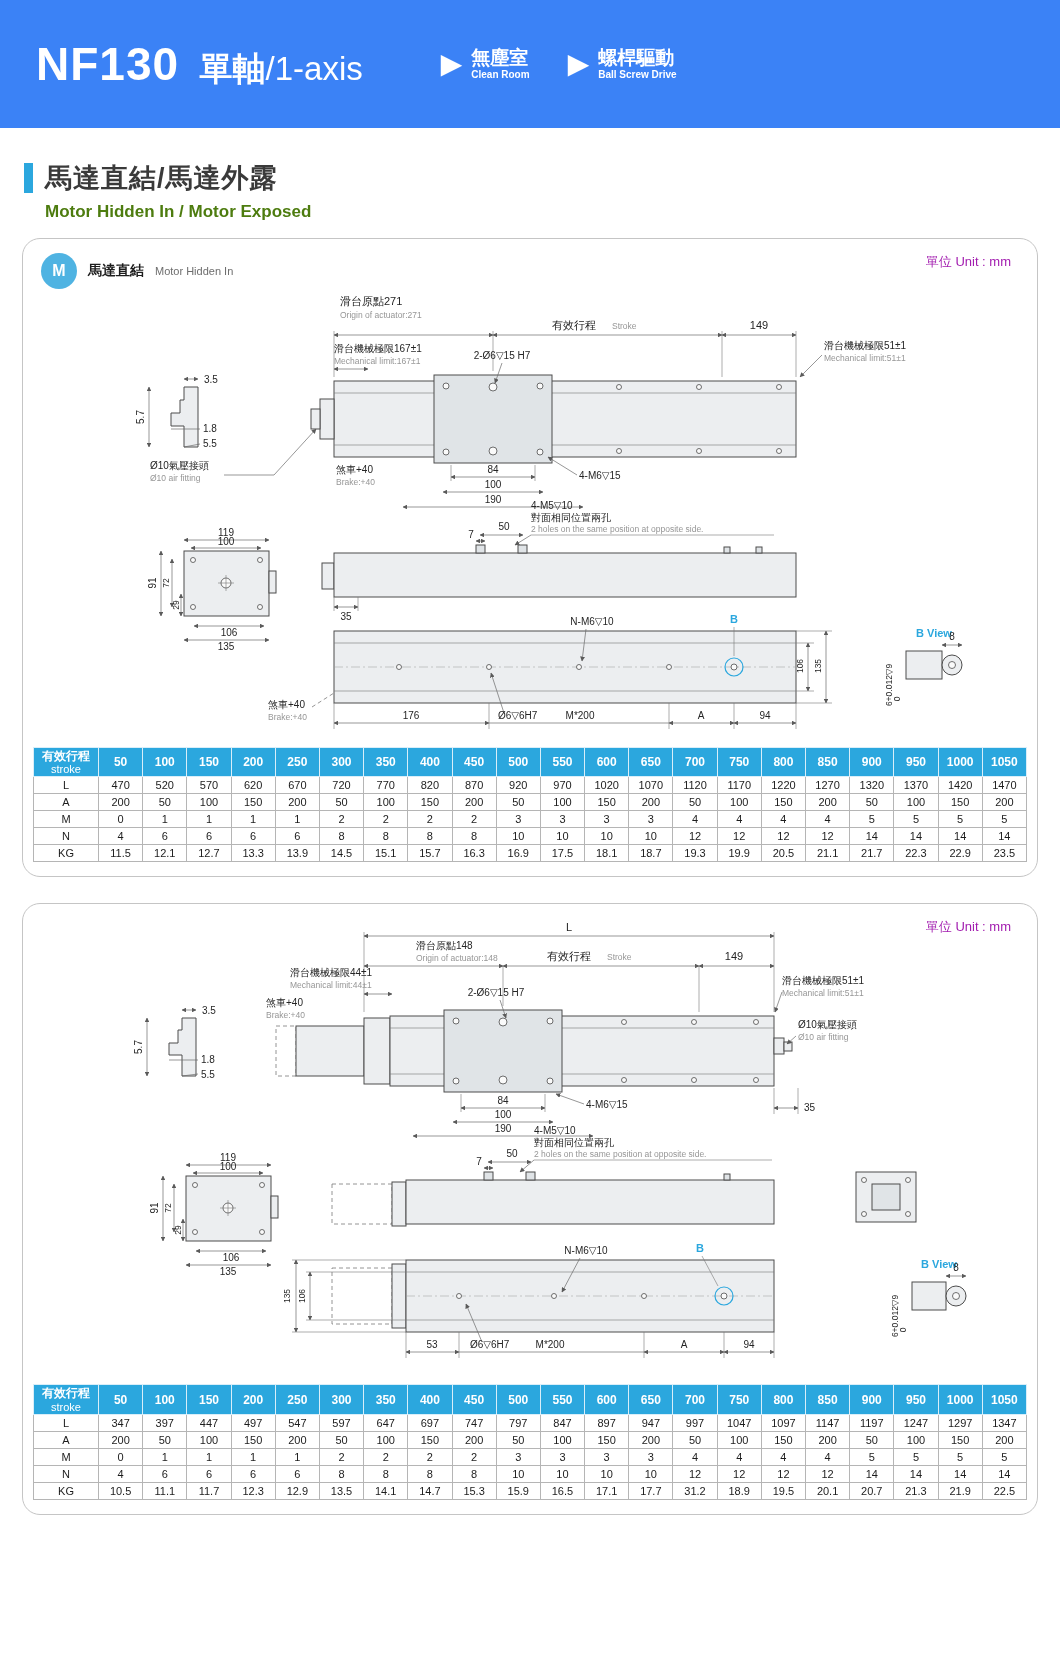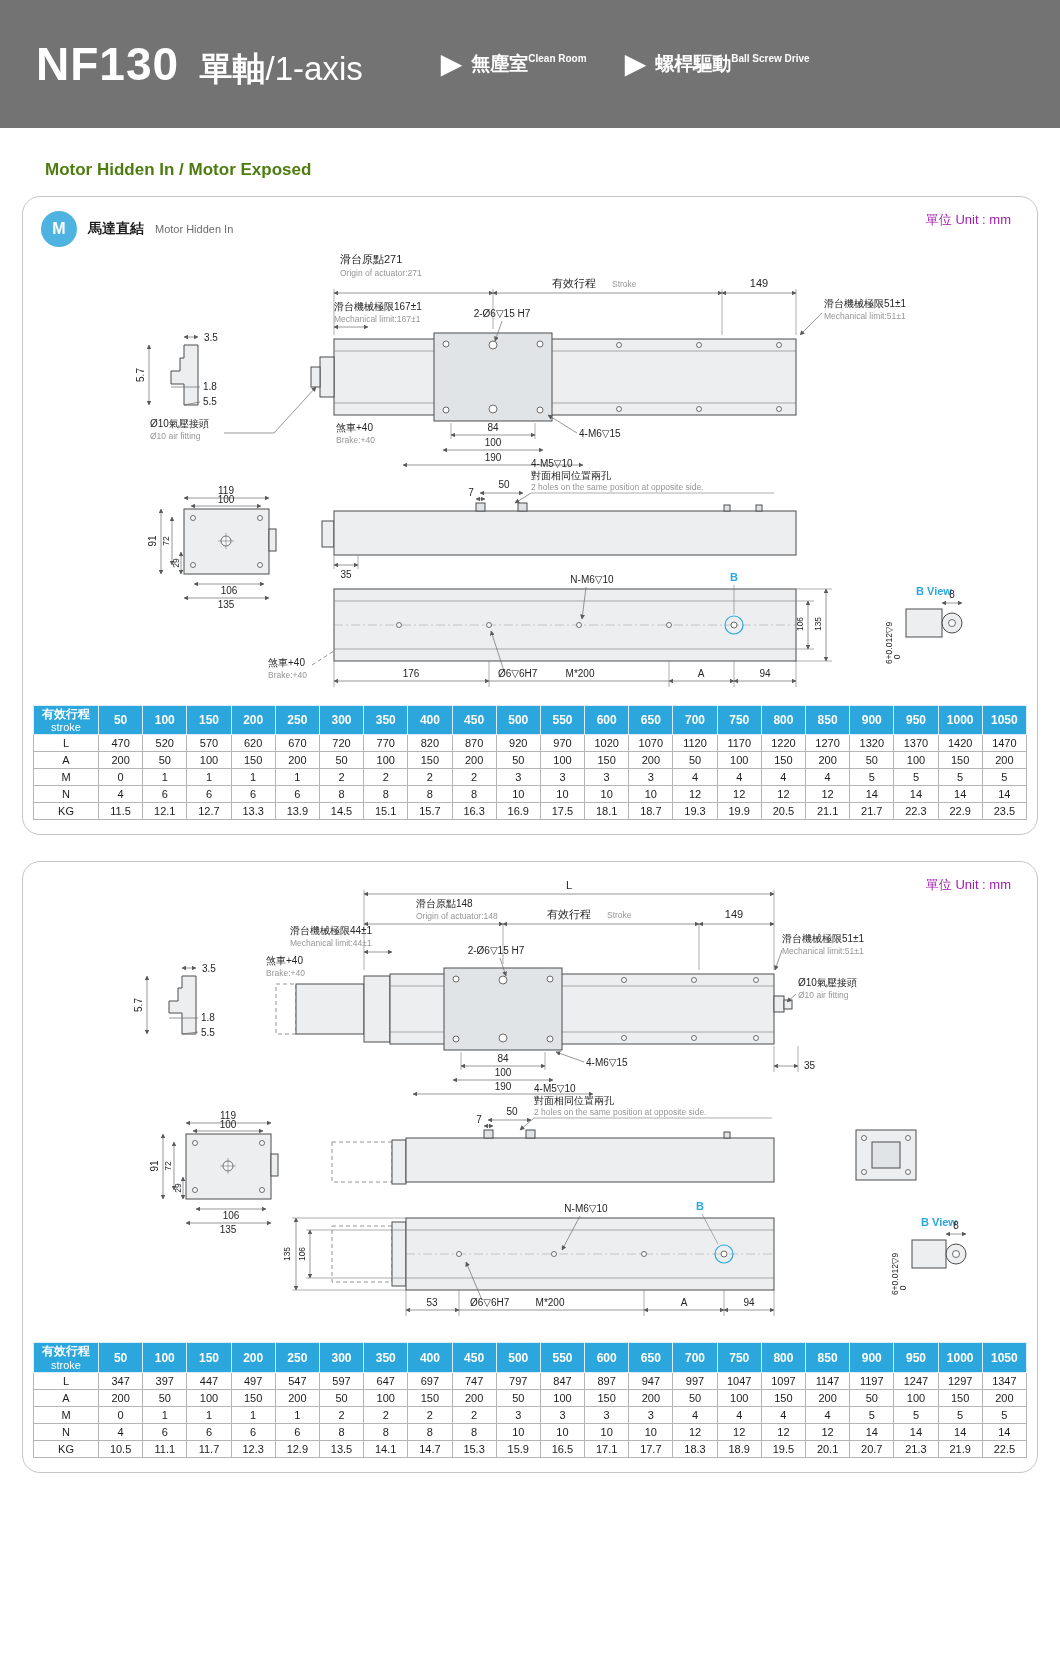--- a/index.html
+++ b/index.html
@@ -1,26 +1,26 @@
 <!DOCTYPE html>
 <html lang="zh"><head>
 <meta charset="utf-8">
 <style>
   html,body{margin:0;padding:0;background:#fff}
   body{width:1060px;font-family:"Liberation Sans","DejaVu Sans",sans-serif;color:#222}
 
   
-  .header{height:128px;background:#737373;display:flex;align-items:center;padding:0 36px;box-sizing:border-box;color:#fff}
+  .header{height:128px;background:#3b82f6;display:flex;align-items:center;padding:0 36px;box-sizing:border-box;color:#fff}
   .model{font-size:46px;font-weight:bold;letter-spacing:1px}
   .axis-cn{font-size:33px;font-weight:bold;margin-left:16px}
   .axis-en{font-size:33px;font-weight:500}
   .badges{display:flex;gap:38px;margin-left:78px;align-items:center}
   .badge{display:flex;align-items:center;gap:9px}
   .tri{font-size:28px;line-height:1}
-  .badge-text{display:flex;flex-direction:row;line-height:1.15}
+  .badge-text{display:flex;flex-direction:column;line-height:1.15}
   .bcn{font-size:19px;font-weight:bold}
   .ben{font-size:10px;font-weight:bold}
 
   
   .section-head{margin:32px 24px 16px}
   .section-row{display:flex;align-items:center}
   .accent-bar{width:9px;height:30px;background:#2BA7DE}
   .section-title{font-size:27px;font-weight:bold;color:#3a3a3a;margin:0 0 0 12px;letter-spacing:1px}
   .section-sub{margin:6px 0 0 21px;color:#4d7c0f;font-size:17px;font-weight:bold}
 
@@ -78,20 +78,24 @@
       <span class="tri">▶</span>
       <span class="badge-text">
         <span class="bcn">螺桿驅動</span>
         <span class="ben">Ball Screw Drive</span>
       </span>
     </div>
   </div>
 </div>
 
 <div class="section-head">
+  <div class="section-row">
+    <div class="accent-bar"></div>
+    <h1 class="section-title">馬達直結/馬達外露</h1>
+  </div>
   <div class="section-sub">Motor Hidden In / Motor Exposed</div>
 </div>
 
 <section class="panel">
   <div class="unit">單位 Unit : mm</div>
   <div class="panel-head">
     <div class="pbadge">M</div>
     <span class="ptitle">馬達直結</span>
     <span class="psub">Motor Hidden In</span>
   </div>
@@ -754,21 +758,21 @@
           <td>12.3</td>
           <td>12.9</td>
           <td>13.5</td>
           <td>14.1</td>
           <td>14.7</td>
           <td>15.3</td>
           <td>15.9</td>
           <td>16.5</td>
           <td>17.1</td>
           <td>17.7</td>
-          <td>18.3</td>
+          <td>31.2</td>
           <td>18.9</td>
           <td>19.5</td>
           <td>20.1</td>
           <td>20.7</td>
           <td>21.3</td>
           <td>21.9</td>
           <td>22.5</td>
         </tr>
       </tbody>
     </table>

